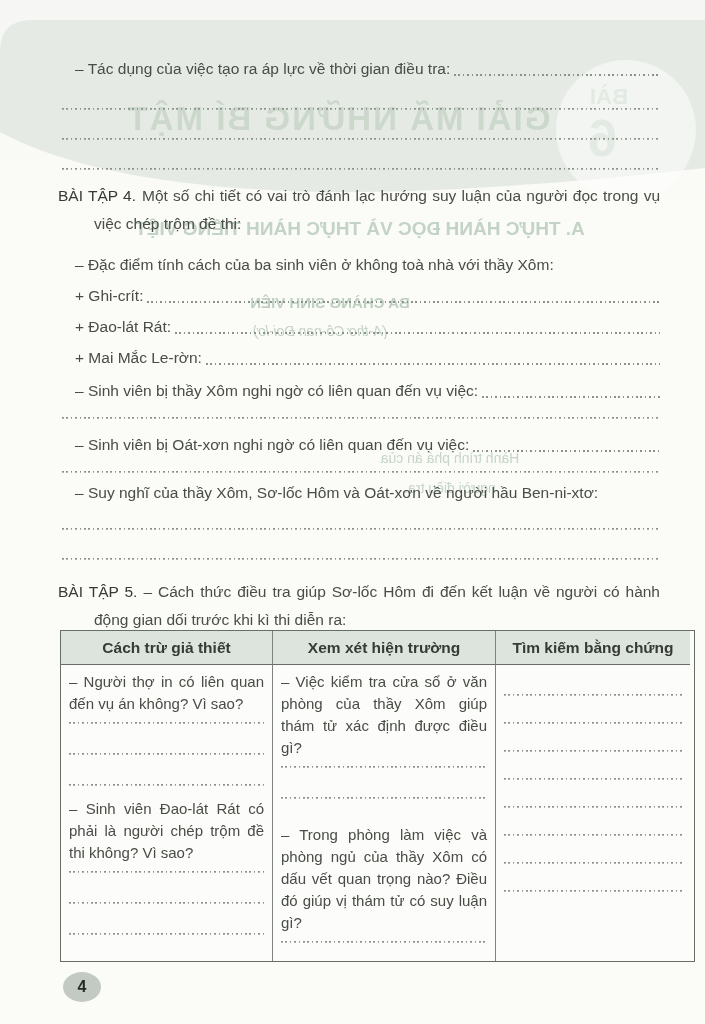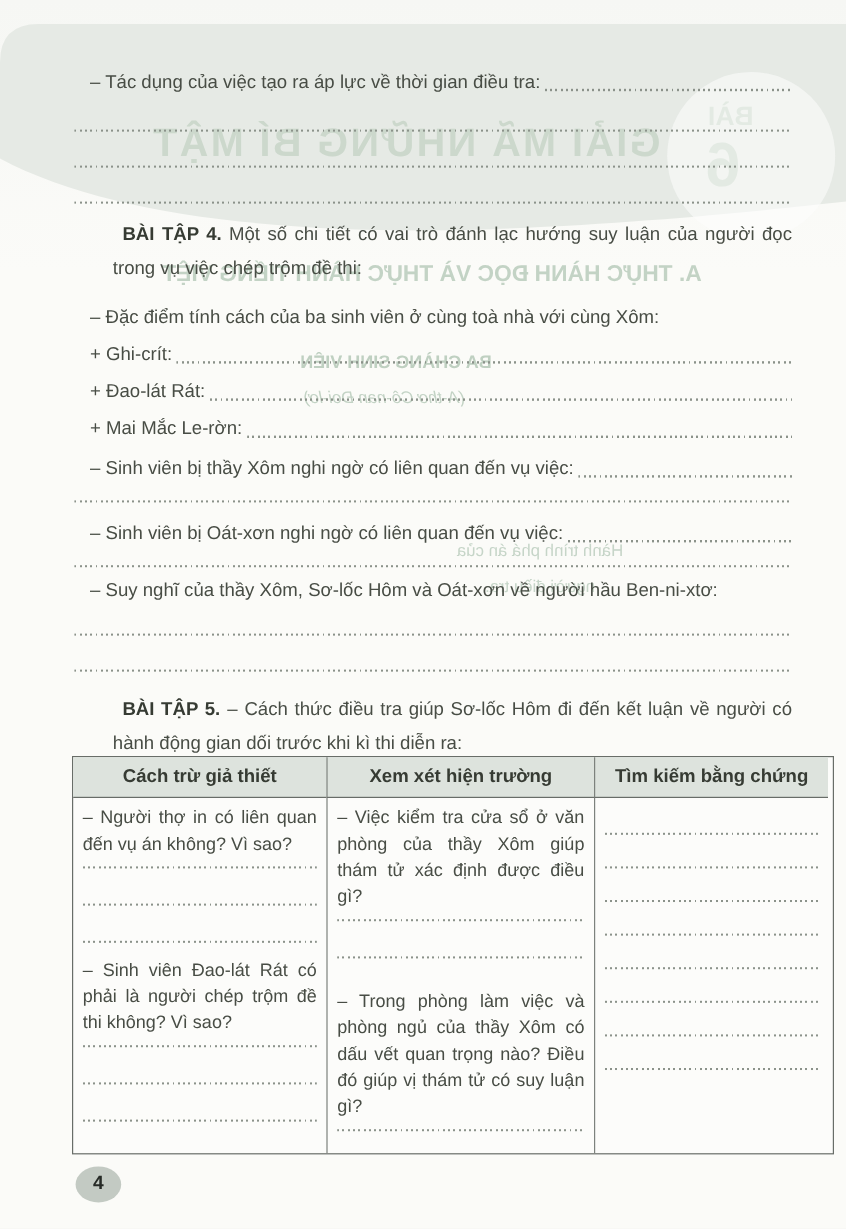--- a/index.html
+++ b/index.html
@@ -37,21 +37,21 @@
   .dotfill{flex:1;height:1.7px;margin:0 0 4px 4px;
            background-image:repeating-linear-gradient(to right,#8b928a 0,#8b928a 1.6px,transparent 1.6px,transparent 4.4px);}
   .indent{padding-left:17px;}
   .intro-item{margin-top:56px;height:24px;}
   .dotline{height:30px;margin-left:4px;background-position:left bottom;}
   .dotline.short{height:17px;}
   .dotline.mid{height:26px;}
   .para{margin:0;text-align:justify;line-height:28px;padding-left:36px;text-indent:-36px;}
   .para4{margin-top:12px;}
   .para5{margin-top:18px;}
-  .exlabel{font-weight:bold;color:#363b33;margin-right:6px;margin-left:44px;}
+  .exlabel{font-weight:normal;color:#363b33;margin-right:6px;}
   .first-item{margin-top:14px;height:24px;}
   .pre-line{margin-top:2px;}
   .gap-top{margin-top:6px;}
   
   .extable{position:absolute;z-index:2;left:60px;top:630px;width:633px;
            border:1.6px solid #686d68;background:rgba(255,255,255,0.35);}
   .thead,.tbody{display:grid;grid-template-columns:211px 223px 195px;}
   .th{height:33px;display:flex;align-items:center;justify-content:center;
       background:#dde3dd;border-bottom:1.6px solid #686d68;
       font-weight:bold;font-size:15.5px;color:#363b33;}
@@ -93,21 +93,21 @@
       <span class="lbl">– Tác dụng của việc tạo ra áp lực về thời gian điều tra:</span>
       <span class="dotfill"></span>
     </div>
     <div class="dotline dotpat"></div>
     <div class="dotline dotpat"></div>
     <div class="dotline dotpat"></div>
 
     <p class="para para4"><b class="exlabel">BÀI TẬP 4.</b><span>Một số chi tiết có vai trò đánh lạc hướng suy luận của người đọc trong vụ việc chép trộm đề thi:</span></p>
 
     <div class="item indent first-item">
-      <span class="lbl">– Đặc điểm tính cách của ba sinh viên ở cùng toà nhà với cùng Xôm:</span>
+      <span class="lbl">– Đặc điểm tính cách của ba sinh viên ở không toà nhà với thầy Xôm:</span>
     </div>
 
     <div class="item indent">
       <span class="lbl">+ Ghi-crít:</span>
       <span class="dotfill"></span>
     </div>
     <div class="item indent">
       <span class="lbl">+ Đao-lát Rát:</span>
       <span class="dotfill"></span>
     </div>

